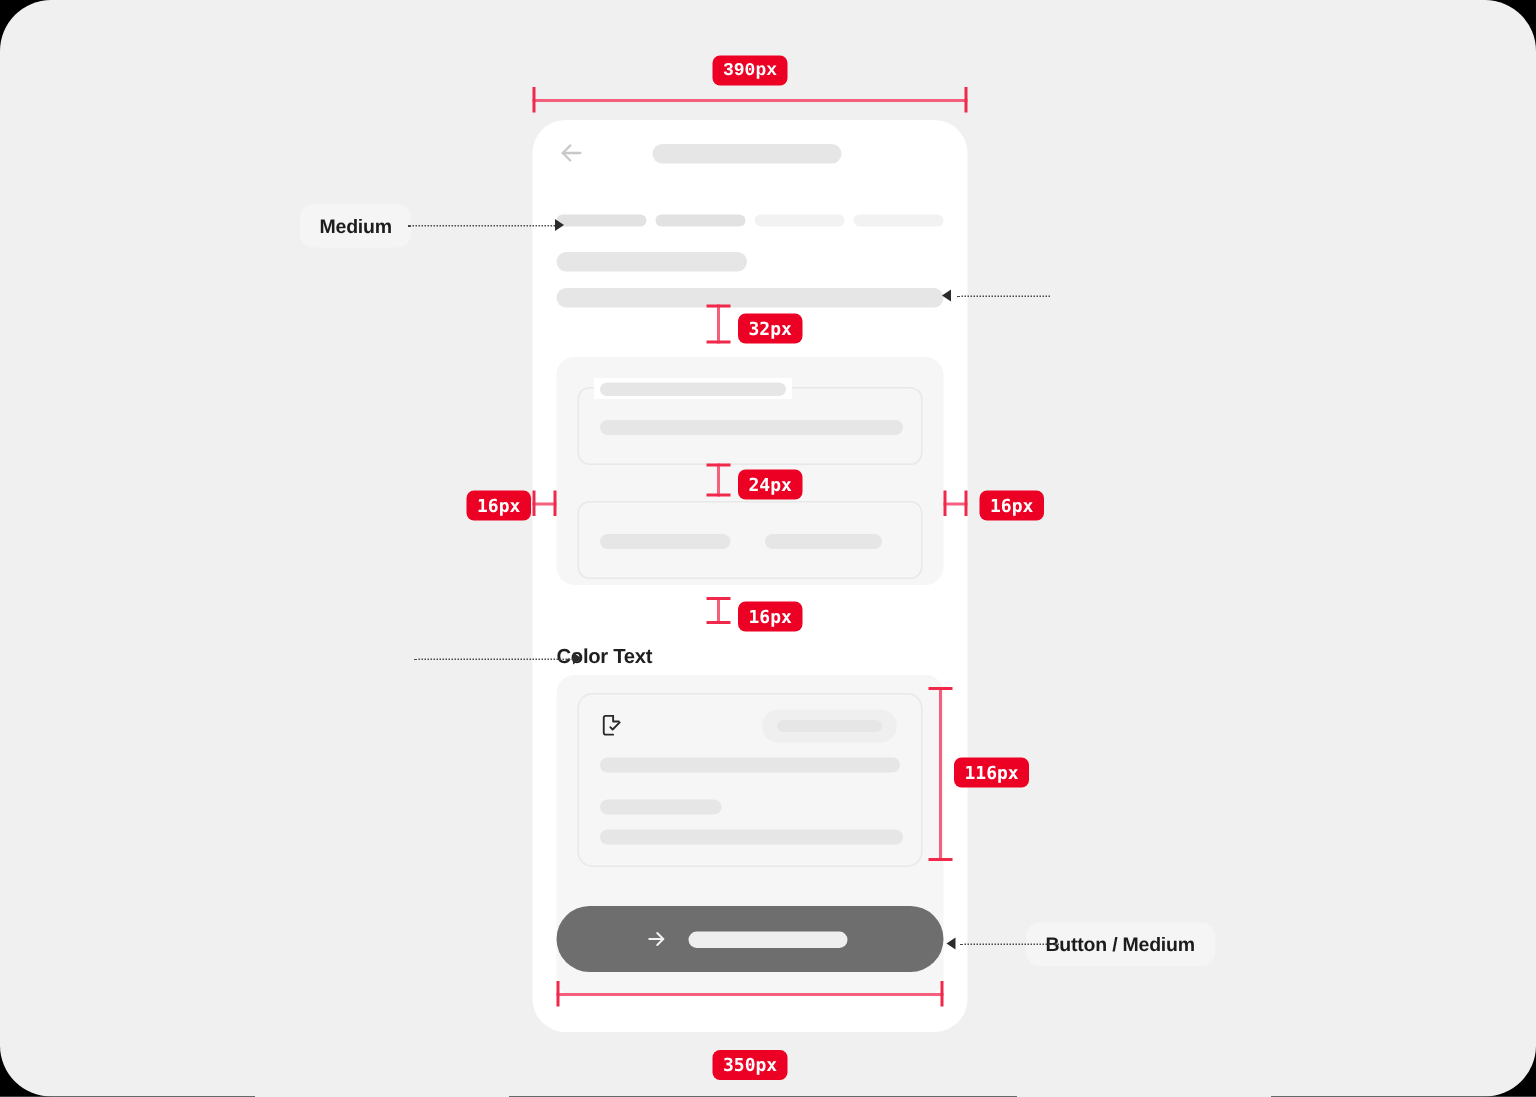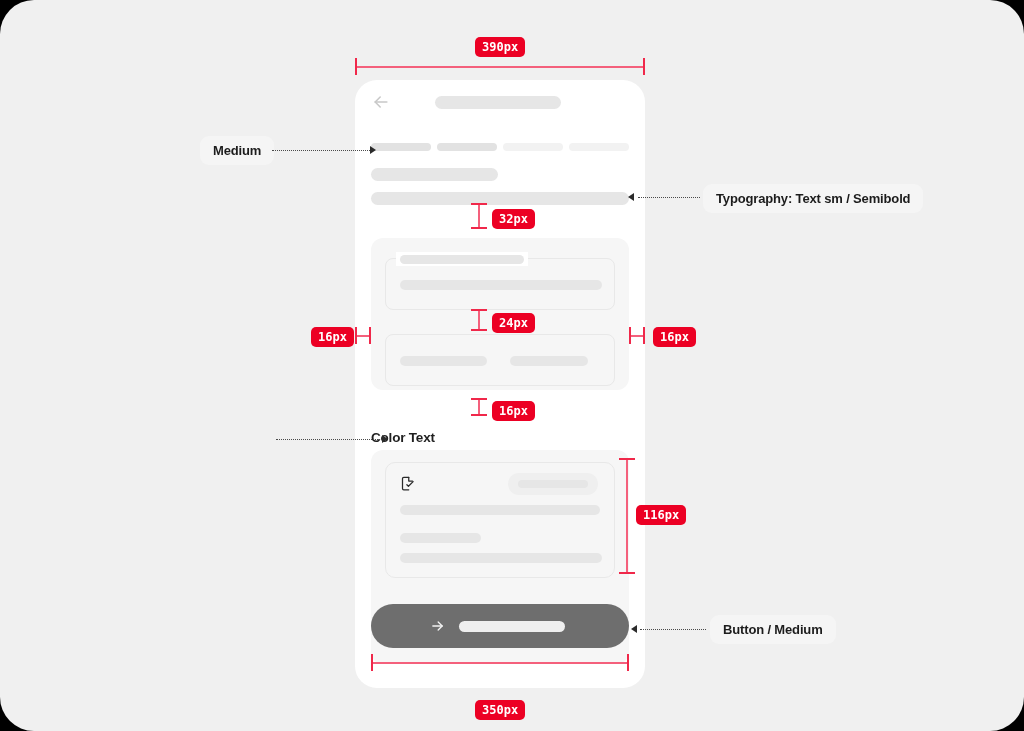--- a/index.html
+++ b/index.html
@@ -270,21 +270,21 @@
     padding: 7px 13px;
     font-size: 13px;
     font-weight: 700;
     color: #1c1c1c;
     letter-spacing: -0.15px;
     white-space: nowrap;
   }
   #chip-stepper    { left: 200px; top: 136px; }
   #chip-typography { left: 703px; top: 184px; }
   #chip-color      { left: 103px; top: 425px; }
-  #chip-button     { left: 710px; top: 615px; }
+  #chip-button     { left: 684px; top: 615px; }
 
   
   .leader {
     position: absolute;
     height: 0;
     border-top: 1.6px dotted #4a4a4a;
   }
   #leader-stepper    { left: 272px; top: 150px; width: 98px; }
   #leader-typography { left: 638px; top: 197px; width: 62px; }
   #leader-color      { left: 276px; top: 439px; width: 106px; }
@@ -310,21 +310,21 @@
     background: #ec0024;
     color: #ffffff;
     font-family: "DejaVu Sans Mono", "Liberation Mono", monospace;
     font-size: 12px;
     font-weight: 700;
     padding: 4px 7px;
     border-radius: 5px;
     line-height: 1;
     white-space: nowrap;
   }
-  #badge-390 { left: 475px; top: 37px; }
+  #badge-390 { left: 475px; top: 37px; font-family: Liberation Mono, monospace; }
   #badge-350 { left: 475px; top: 700px; }
   #badge-32  { left: 492px; top: 209px; }
   #badge-24  { left: 492px; top: 313px; }
   #badge-16-gap { left: 492px; top: 401px; }
   #badge-16-left  { left: 311px; top: 327px; }
   #badge-16-right { left: 653px; top: 327px; }
   #badge-116 { left: 636px; top: 505px; text-align: right; }
 
   
   .rule-h {
@@ -495,21 +495,20 @@
   <div class="measure-badge" id="badge-24">24px</div>
   <div class="measure-badge" id="badge-16-gap">16px</div>
   <div class="measure-badge" id="badge-16-left">16px</div>
   <div class="measure-badge" id="badge-16-right">16px</div>
   <div class="measure-badge" id="badge-116">116px</div>
 
   <div class="chip" id="chip-stepper">Medium</div>
   <div class="leader" id="leader-stepper"></div>
   <div class="arrowhead arrow-right" id="arrow-stepper"></div>
 
-  <div class="chip" id="chip-typography">Typography: Text sm / Semibold</div>
   <div class="leader" id="leader-typography"></div>
   <div class="arrowhead arrow-left" id="arrow-typography"></div>
 
   <div class="leader" id="leader-color"></div>
   <div class="arrowhead arrow-right" id="arrow-color"></div>
 
   <div class="chip" id="chip-button">Button / Medium</div>
   <div class="leader" id="leader-button"></div>
   <div class="arrowhead arrow-left" id="arrow-button"></div>
 

